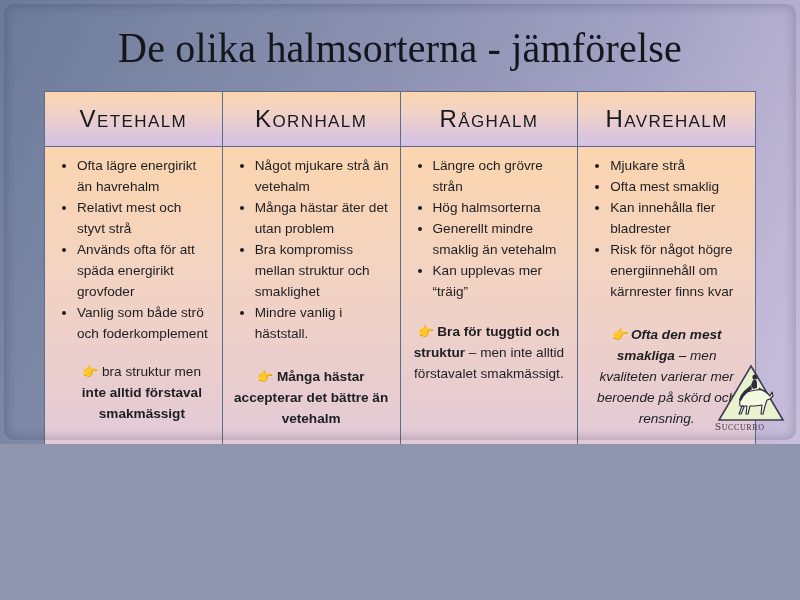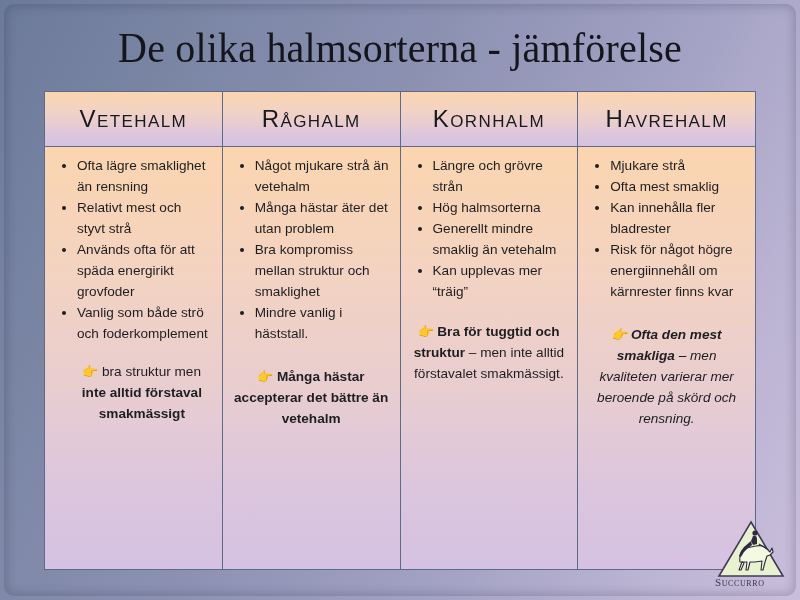--- a/index.html
+++ b/index.html
@@ -10,21 +10,21 @@
     width: 800px;
     height: 600px;
     overflow: hidden;
     background: #8e95ac;
     font-family: "Liberation Sans", sans-serif;
   }
 
   #slide {
     position: relative;
     width: 800px;
-    height: 600px;
+    height: 444px;
     box-sizing: border-box;
     background: linear-gradient(115deg,
         #6c7a99 0%,
         #7a85a4 18%,
         #8c91b2 42%,
         #a3a2c4 66%,
         #bdb5d4 86%,
         #c9bedc 100%);
     overflow: hidden;
   }
@@ -177,36 +177,36 @@
 <div id="slide">
 
   <div id="title">De olika halmsorterna - jämförelse</div>
 
   <div id="table">
 
     <div class="row-head">
       <div class="col col-1">
         <span class="hd">Vetehalm</span>
       </div>
+      <div class="col col-2">
+        <span class="hd">Kornhalm</span>
+      </div>
       <div class="col col-3">
         <span class="hd">Råghalm</span>
       </div>
-      <div class="col col-2">
-        <span class="hd">Kornhalm</span>
-      </div>
       <div class="col col-4">
         <span class="hd">Havrehalm</span>
       </div>
     </div>
 
     <div class="row-body">
 
       <div class="col col-1">
         <ul class="bullets">
-          <li>Ofta lägre smaklighet än rensning</li>
+          <li>Ofta lägre energirikt än havrehalm</li>
           <li>Relativt mest och styvt strå</li>
           <li>Används ofta för att späda energirikt grovfoder</li>
           <li>Vanlig som både strö och foderkomplement</li>
         </ul>
         <div class="summary">
           <span class="hand">👉</span><span>bra struktur men </span><b>inte alltid förstaval smakmässigt</b><span></span>
         </div>
       </div>
 
       <div class="col col-2">

